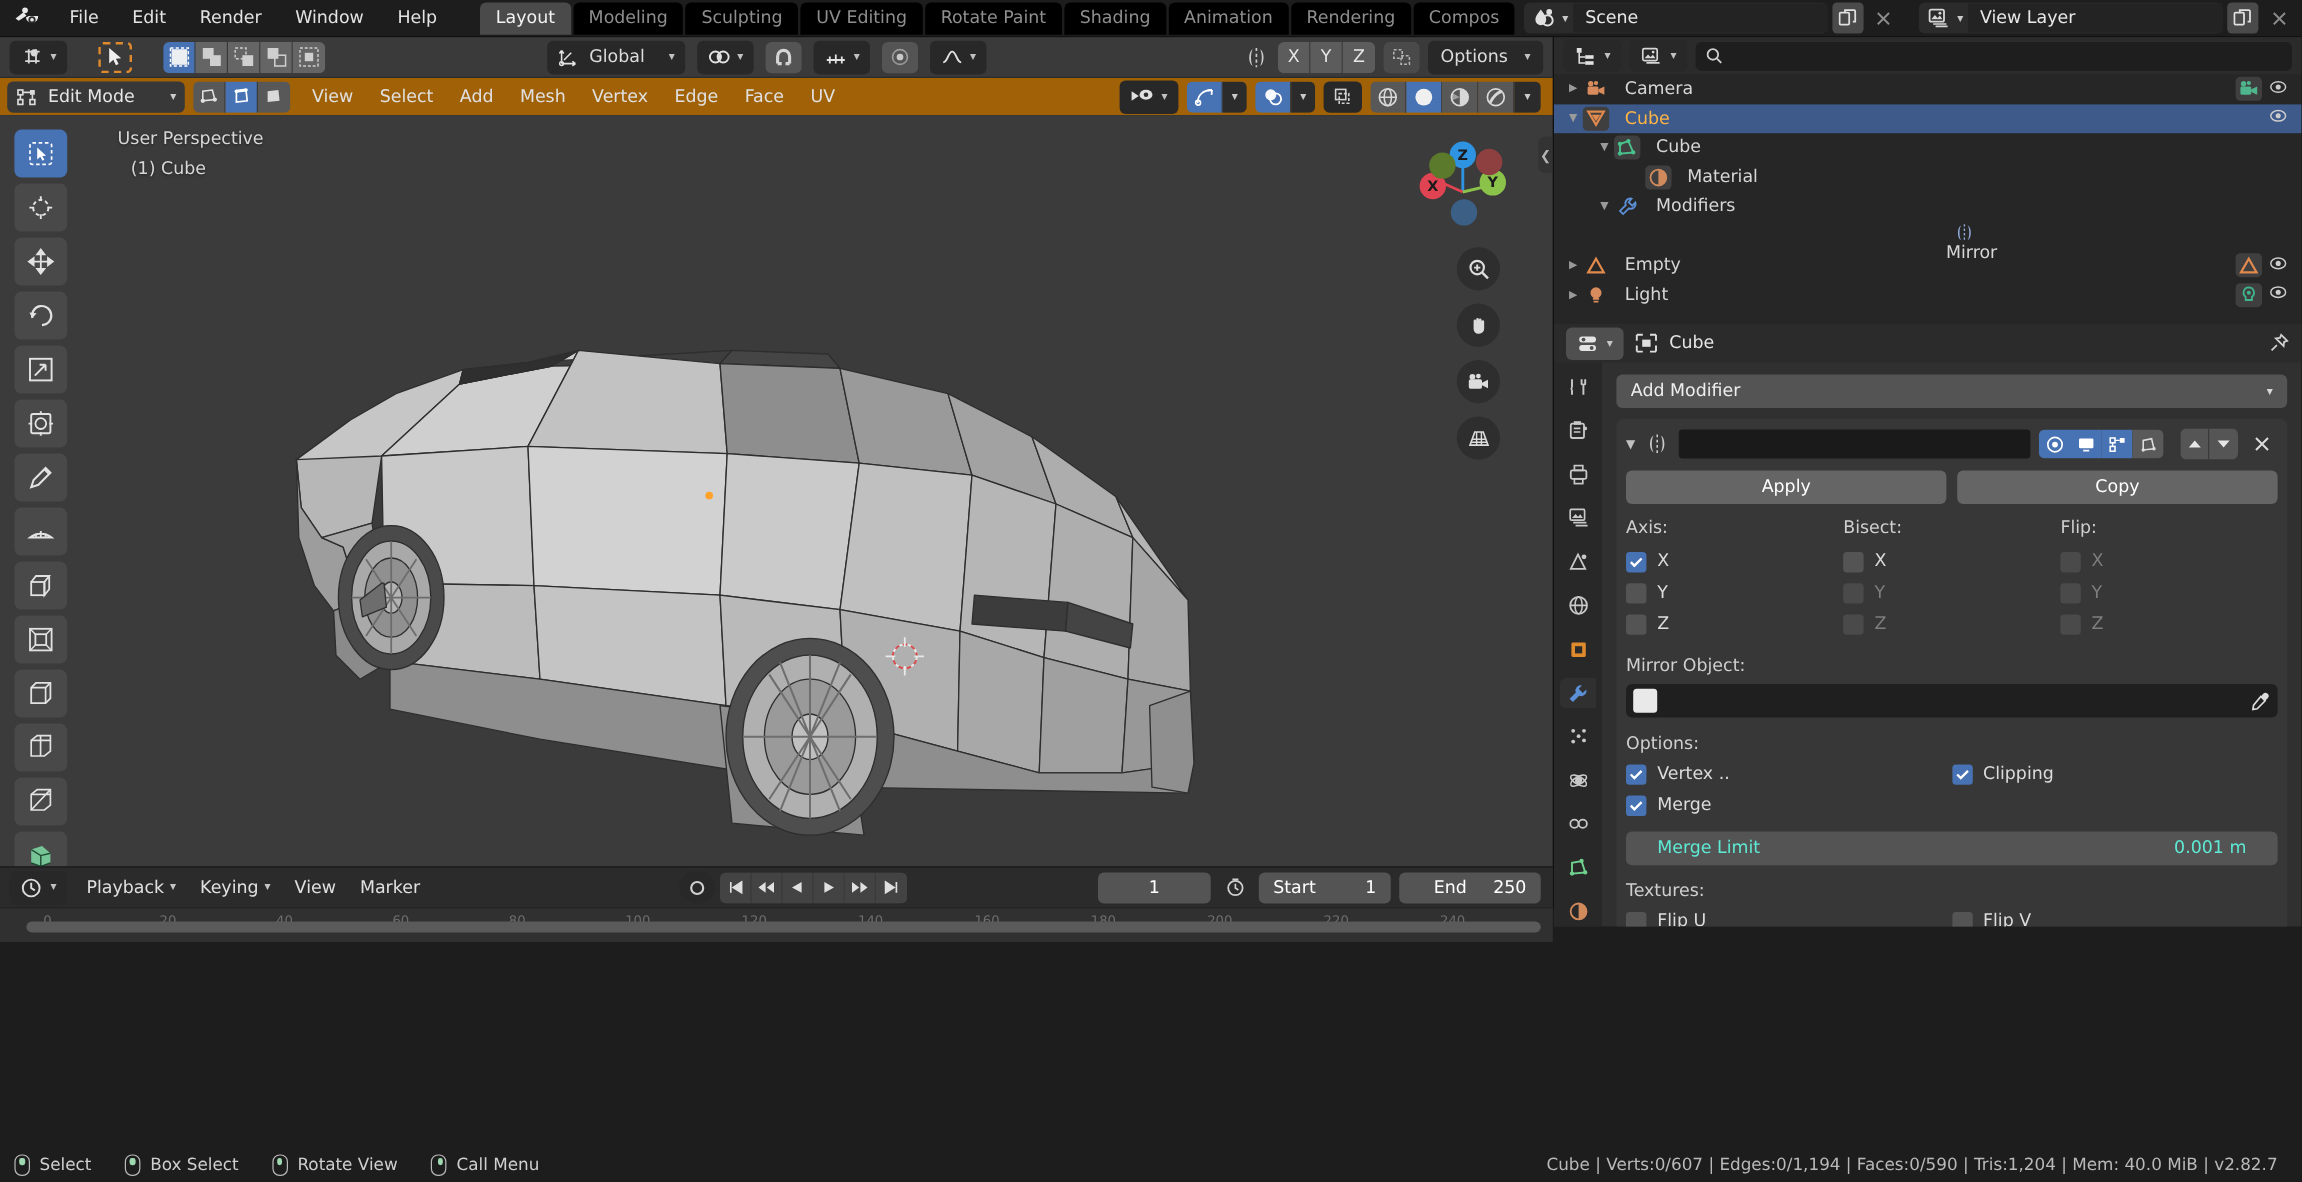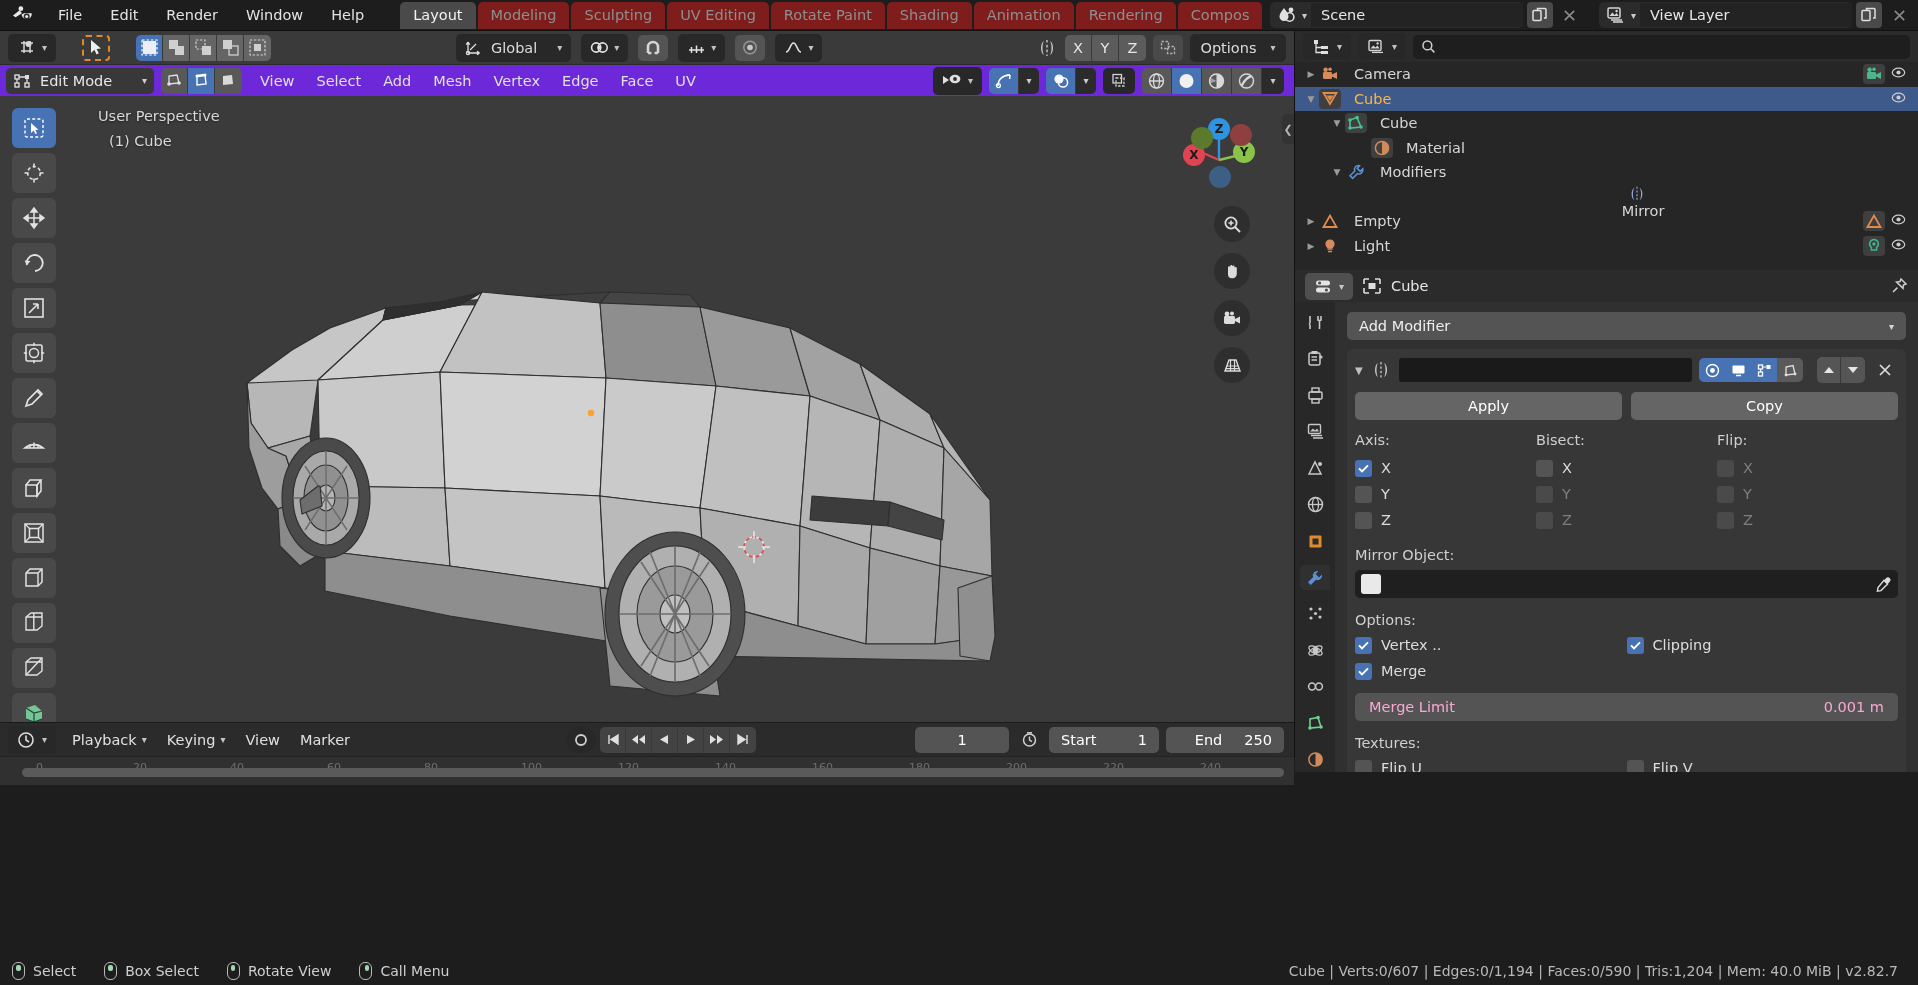--- a/index.html
+++ b/index.html
@@ -36,21 +36,21 @@
   .topbar{
     position:absolute; left:0; top:0; width:1918px; height:31px;
     background:#1d1d1d; display:flex; align-items:center; gap:0;
     border-bottom:1px solid #111;
   }
   .logo{ width:44px; display:flex; align-items:center; justify-content:center; }
   .menu-item{ padding:0 14px; height:24px; display:flex; align-items:center;
               color:#e3e3e3; border-radius:4px; font-size:14.5px; }
   .wsp-wrap{ display:flex; align-items:center; margin-left:22px; gap:2px; }
   .wsp{ padding:0 13px; height:27px; display:flex; align-items:center;
-        color:#8e8e8e; border-radius:5px 5px 0 0; background:#7f1d1d; font-size:14.5px;}
+        color:#8e8e8e; border-radius:5px 5px 0 0; background:#000000; font-size:14.5px;}
   .wsp.sel{ background:#4a4a4a; color:#f2f2f2; }
   .topright{ margin-left:auto; display:flex; align-items:center; padding-right:6px; gap:4px;}
   .idblock{ display:flex; align-items:center; background:#2b2b2b; border-radius:5px; height:26px; }
   .idblock .pre{ display:flex; align-items:center; padding:0 4px 0 7px; }
   .idfield{ background:#232323; height:24px; min-width:212px; display:flex;
             align-items:center; padding:0 10px; color:#e8e8e8; }
   .idbtn{ width:26px; height:26px; display:flex; align-items:center; justify-content:center;}
   .idbtn.raised{ background:#4a4a4a; border-radius:4px; }
 
   
@@ -59,21 +59,21 @@
     background:#3a3a3a; display:flex; align-items:center; padding:0 8px; gap:10px;
     border-bottom:1px solid #2b2b2b;
   }
   .dash{ border:2px dashed #e08a2e; border-radius:4px; width:28px; height:26px;
          display:flex; align-items:center; justify-content:center; }
   .selgrp .cell{ background:#656565; }
 
   
   .vphdr{
     position:absolute; left:0; top:65px; width:1294px; height:31px;
-    background:#6d28d9; display:flex; align-items:center; padding:0 6px; gap:7px;
+    background:#a16207; display:flex; align-items:center; padding:0 6px; gap:7px;
   }
   .modebtn{ display:flex; align-items:center; background:#383838; border-radius:5px;
             height:26px; padding:0 7px; min-width:148px; }
   .modebtn .lbl{ margin-left:8px; }
   .vmenu{ padding:0 11px; height:26px; display:flex; align-items:center; color:#e0e0e0; }
 
   
   .viewport{ position:absolute; left:0; top:96px; width:1294px; height:626px;
              background:#3b3b3b; overflow:hidden; }
   .vp-text{ position:absolute; color:#d8d8d8; font-size:14.5px; text-shadow:0 1px 2px #222;}
@@ -162,21 +162,21 @@
   .cb.dim{ background:#4a4a4a; }
   .cbtxt{ color:#dcdcdc; }
   .cbtxt.dim{ color:#7e7e7e; }
   .seclbl{ color:#cfcfcf; margin-top:14px; }
   .objfield{ display:flex; align-items:center; background:#1f1f1f; border-radius:5px;
              height:28px; margin-top:7px; padding:0 6px; gap:6px; }
   .objfield .sq{ width:20px; height:20px; background:#e9e9e9; border-radius:3px; }
   .pickr{ margin-left:auto; }
   .merge{ background:#545454; border-radius:5px; height:28px; margin-top:9px;
           display:flex; align-items:center; justify-content:space-between;
-          padding:0 14px; color:#f9a8d4; }
+          padding:0 26px; color:#5eead4; }
 
   
   .status{ position:absolute; left:0; bottom:0; width:1918px; height:28px;
            background:#1d1d1d; display:flex; align-items:center;
            padding:0 12px; gap:26px; font-size:14px; color:#cfcfcf; }
   .st{ display:flex; align-items:center; gap:8px; }
   .mouse{ width:13px; height:18px; border:1.6px solid #b9b9b9; border-radius:6px;
           position:relative; }
   .mouse i{ position:absolute; left:3.2px; top:2px; width:4.4px; height:6px;
             background:#9fd9b0; border-radius:2px; }

